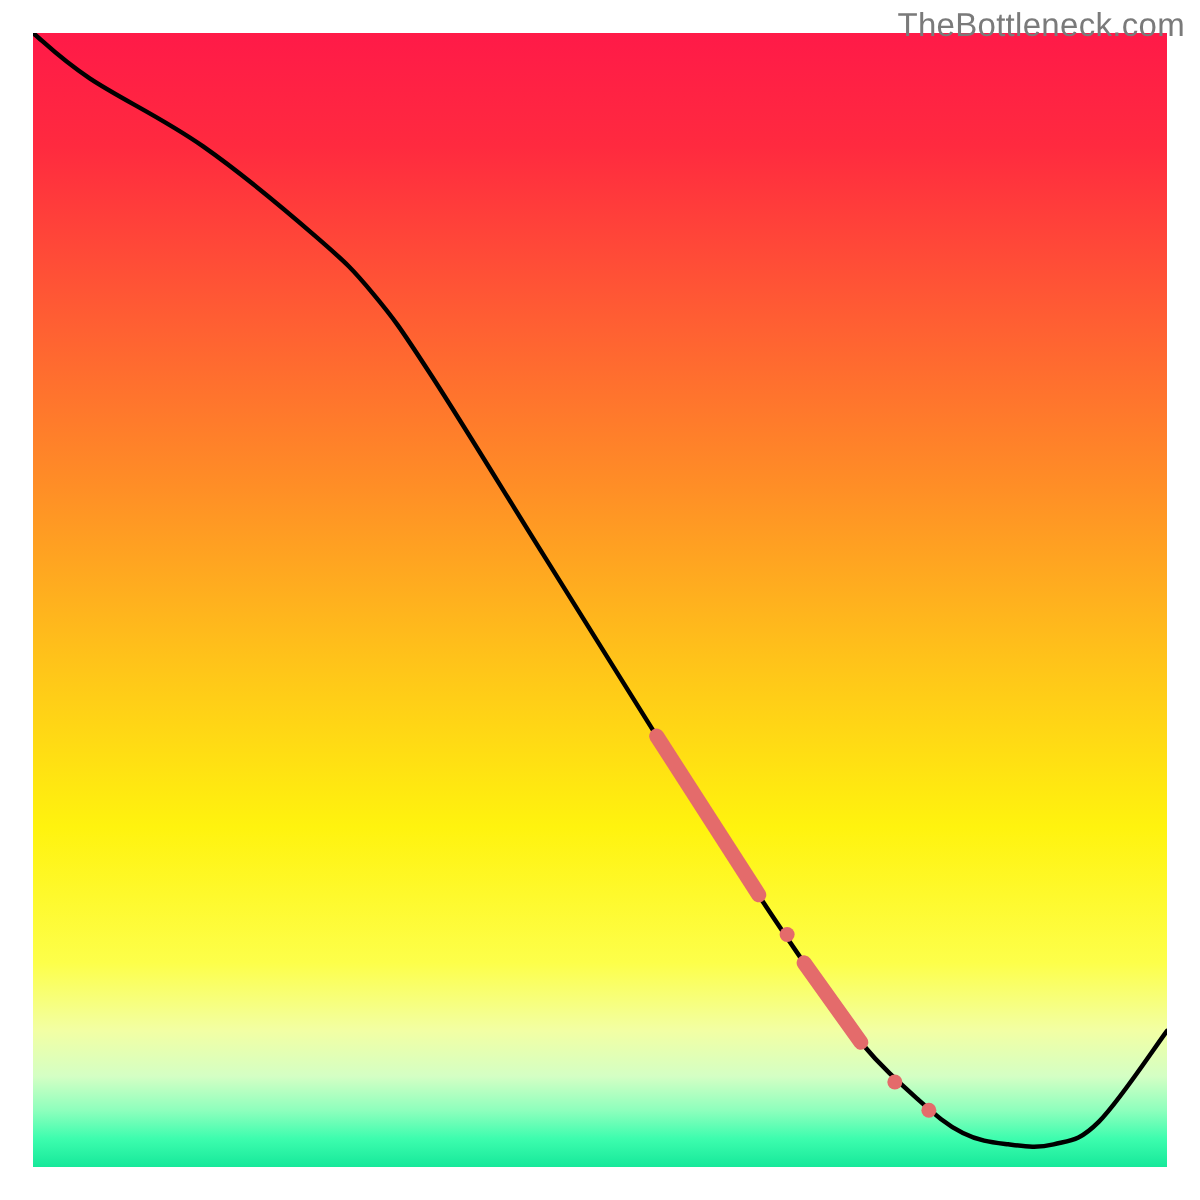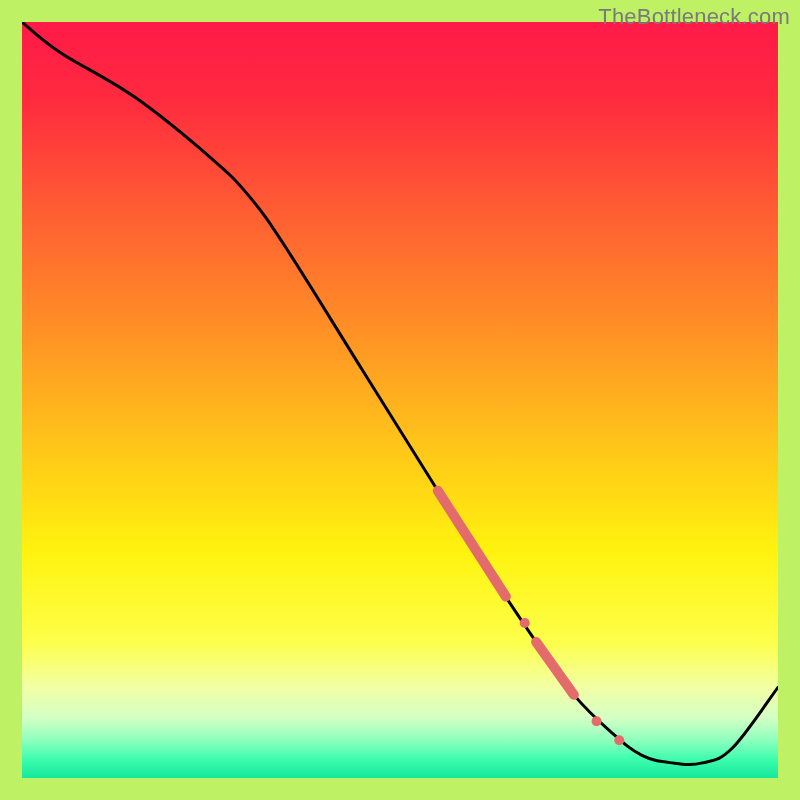--- a/index.html
+++ b/index.html
@@ -10,21 +10,21 @@
     background: #000;
     overflow: hidden;
     font-family: Arial, Helvetica, sans-serif;
   }
   .frame {
     position: absolute;
     left: 0;
     top: 0;
     width: 800px;
     height: 800px;
-    background: #bef264;
+    background: #ffffff;
   }
   .plot {
     position: absolute;
     left: 22px;
     top: 22px;
     width: 756px;
     height: 756px;
     overflow: hidden;
   }
   .watermark {

